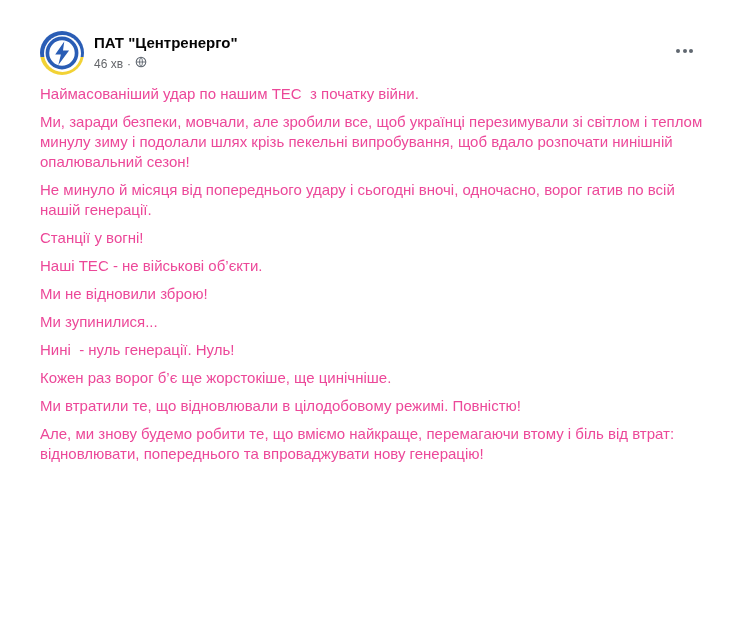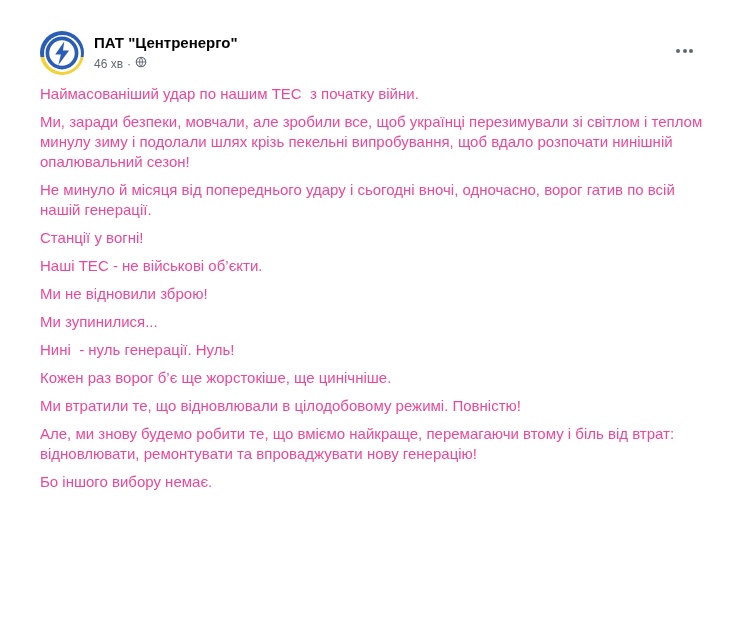--- a/index.html
+++ b/index.html
@@ -150,17 +150,16 @@
       <p>Наймасованіший удар по нашим ТЕС  з початку війни.</p>
       <p>Ми, заради безпеки, мовчали, але зробили все, щоб українці перезимували зі світлом і теплом минулу зиму і подолали шлях крізь пекельні випробування, щоб вдало розпочати нинішній опалювальний сезон!</p>
       <p>Не минуло й місяця від попереднього удару і сьогодні вночі, одночасно, ворог гатив по всій нашій генерації.</p>
       <p>Станції у вогні!</p>
       <p>Наші ТЕС - не військові об’єкти.</p>
       <p>Ми не відновили зброю!</p>
       <p>Ми зупинилися...</p>
       <p>Нині  - нуль генерації. Нуль!</p>
       <p>Кожен раз ворог б’є ще жорстокіше, ще цинічніше.</p>
       <p>Ми втратили те, що відновлювали в цілодобовому режимі. Повністю!</p>
-      <p>Але, ми знову будемо робити те, що вміємо найкраще, перемагаючи втому і біль від втрат: відновлювати, ремонтувати та впроваджувати нову генерацію!</p>
-      <p>Бо іншого вибору немає.</p>
+      <p>Але, ми знову будемо робити те, що вміємо найкраще, перемагаючи втому і біль від втрат: відновлювати, попереднього та впроваджувати нову генерацію!</p>
     </div>
 
 </div>
 
 </body></html>

